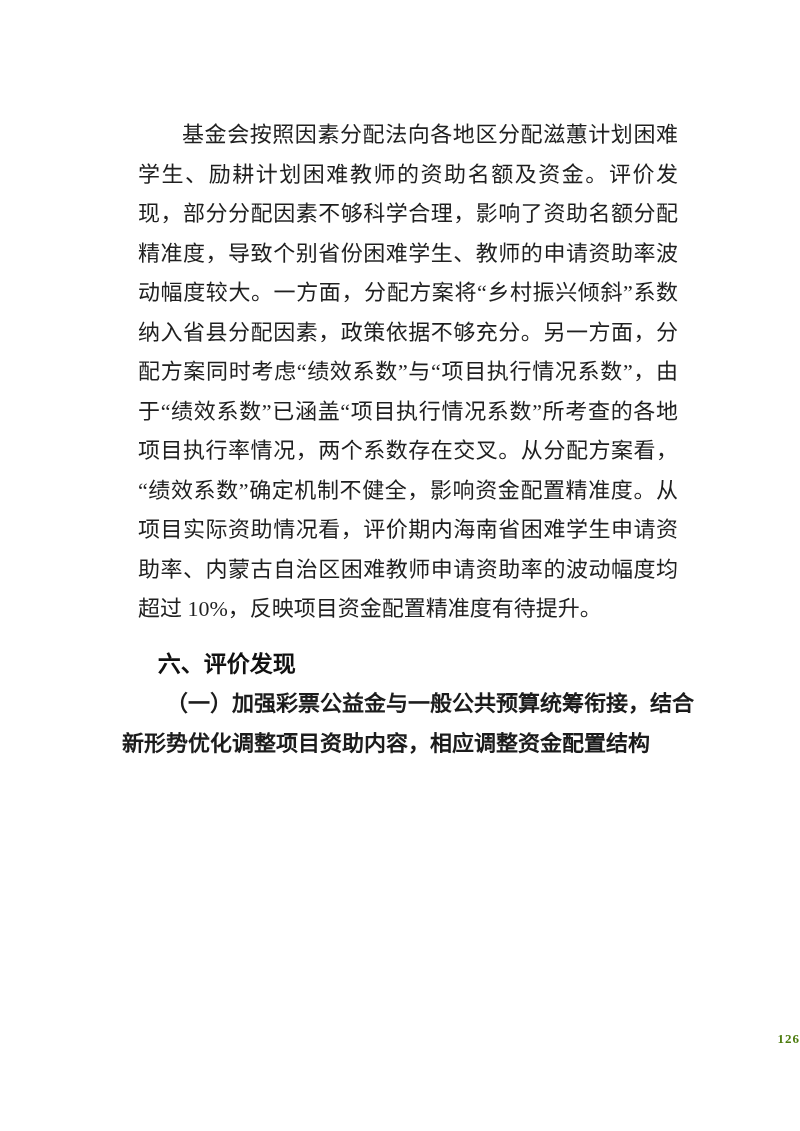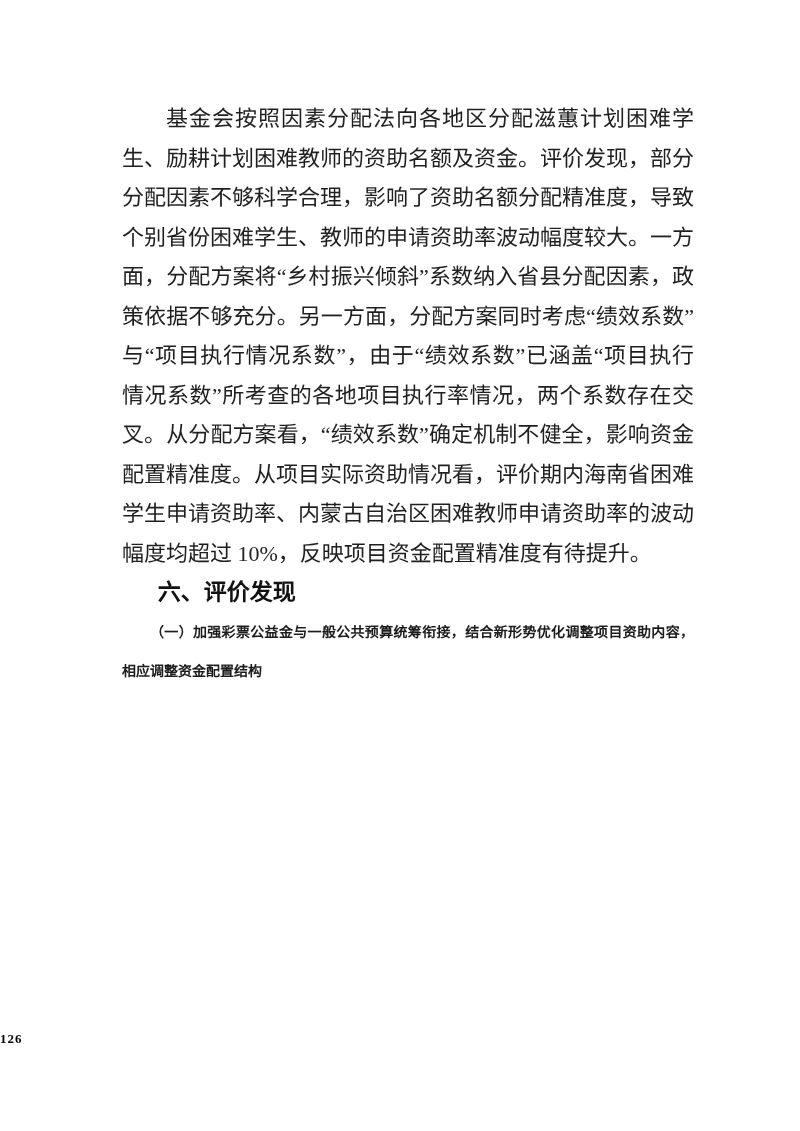--- a/index.html
+++ b/index.html
@@ -17,21 +17,21 @@
     box-sizing: border-box;
     overflow: hidden;
   }
   .content {
     position: absolute;
     top: 99px;
     left: 122px;
     width: 572px;
   }
   .body-para {
-    margin: 0;
+    margin: 16px;
     font-family: "Liberation Serif", "DejaVu Serif", serif;
     font-size: 22px;
     line-height: 39.5px;
     color: #1f1f1f;
     text-align: justify;
     text-indent: 2em;
     font-weight: normal;
     word-break: break-all;
   }
   .heading-1 {
@@ -39,39 +39,39 @@
     font-family: "Liberation Sans", "DejaVu Sans", sans-serif;
     font-size: 23px;
     line-height: 39.5px;
     color: #111111;
     font-weight: bold;
     text-indent: 1.55em;
   }
   .heading-2 {
     margin: 0;
     font-family: "Liberation Serif", "DejaVu Serif", serif;
-    font-size: 14px;
+    font-size: 22px;
     line-height: 39.5px;
     color: #1c1c1c;
     font-weight: 600;
     text-align: justify;
     text-indent: 2em;
     word-break: break-all;
   }
   .page-number {
     position: absolute;
     top: 1031px;
     left: 0;
     right: 0;
-    text-align: left;
+    text-align: right;
     font-family: "Liberation Serif", "DejaVu Serif", serif;
     font-size: 13px;
     font-weight: 600;
     letter-spacing: 1px;
-    color: #000000;
+    color: #4d7c0f;
   }
 </style>
 </head>
 <body>
 
 <div class="page">
   <div class="content">
     <p class="body-para">基金会按照因素分配法向各地区分配滋蕙计划困难学生、励耕计划困难教师的资助名额及资金。评价发现，部分分配因素不够科学合理，影响了资助名额分配精准度，导致个别省份困难学生、教师的申请资助率波动幅度较大。一方面，分配方案将“乡村振兴倾斜”系数纳入省县分配因素，政策依据不够充分。另一方面，分配方案同时考虑“绩效系数”与“项目执行情况系数”，由于“绩效系数”已涵盖“项目执行情况系数”所考查的各地项目执行率情况，两个系数存在交叉。从分配方案看，“绩效系数”确定机制不健全，影响资金配置精准度。从项目实际资助情况看，评价期内海南省困难学生申请资助率、内蒙古自治区困难教师申请资助率的波动幅度均超过 10%，反映项目资金配置精准度有待提升。</p>
     <h2 class="heading-1">六、评价发现</h2>
     <h3 class="heading-2">（一）加强彩票公益金与一般公共预算统筹衔接，结合新形势优化调整项目资助内容，相应调整资金配置结构</h3>

